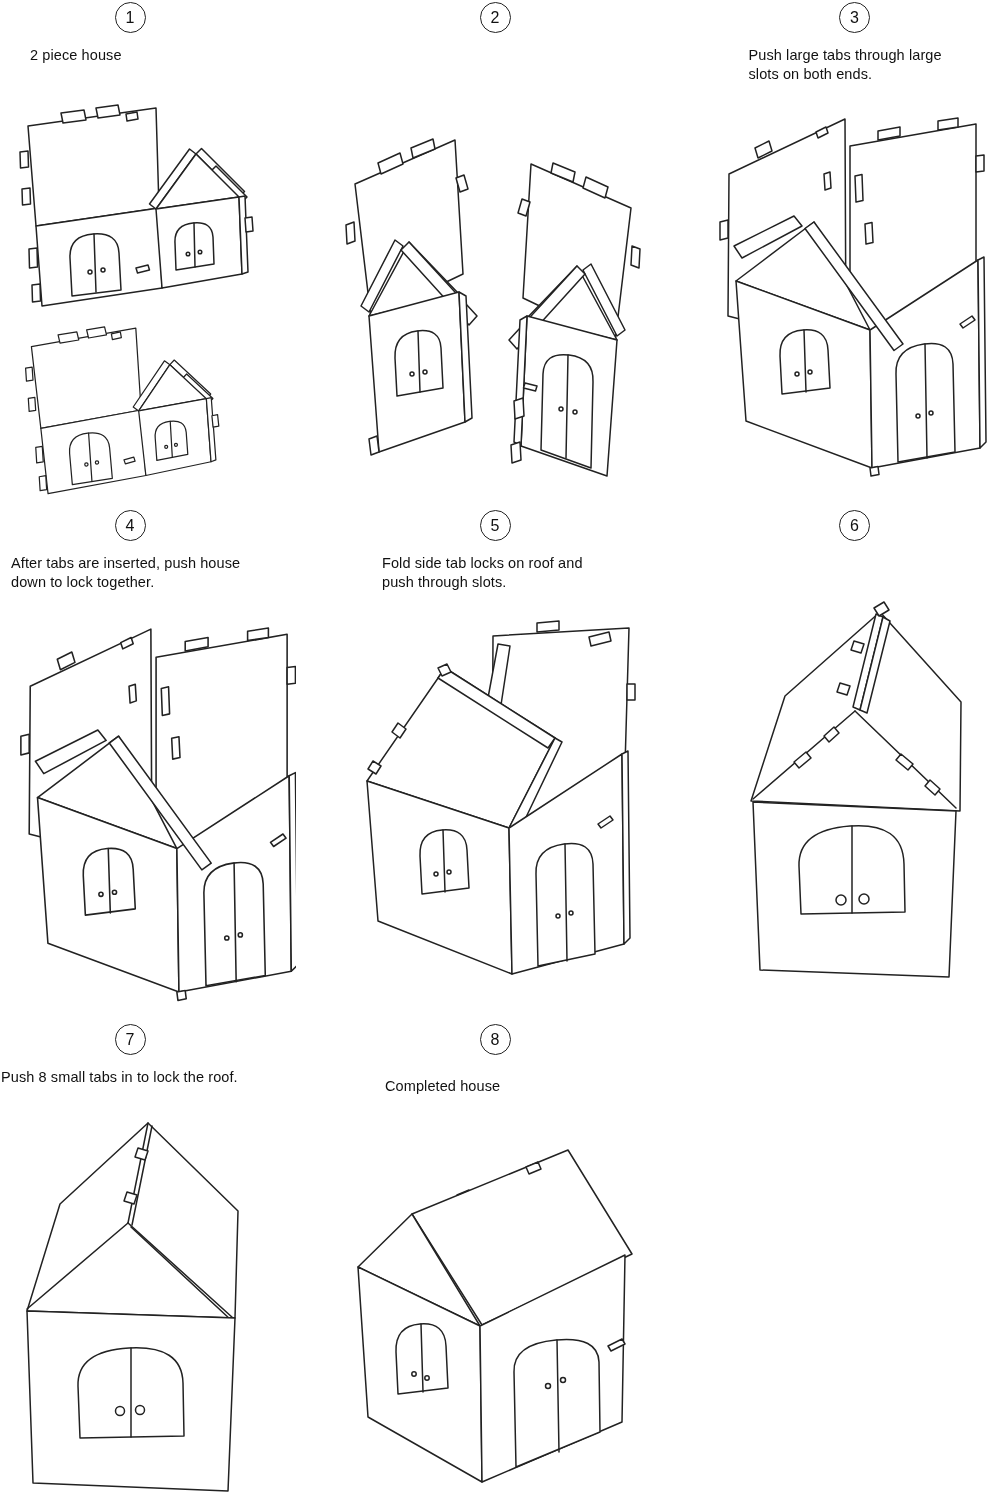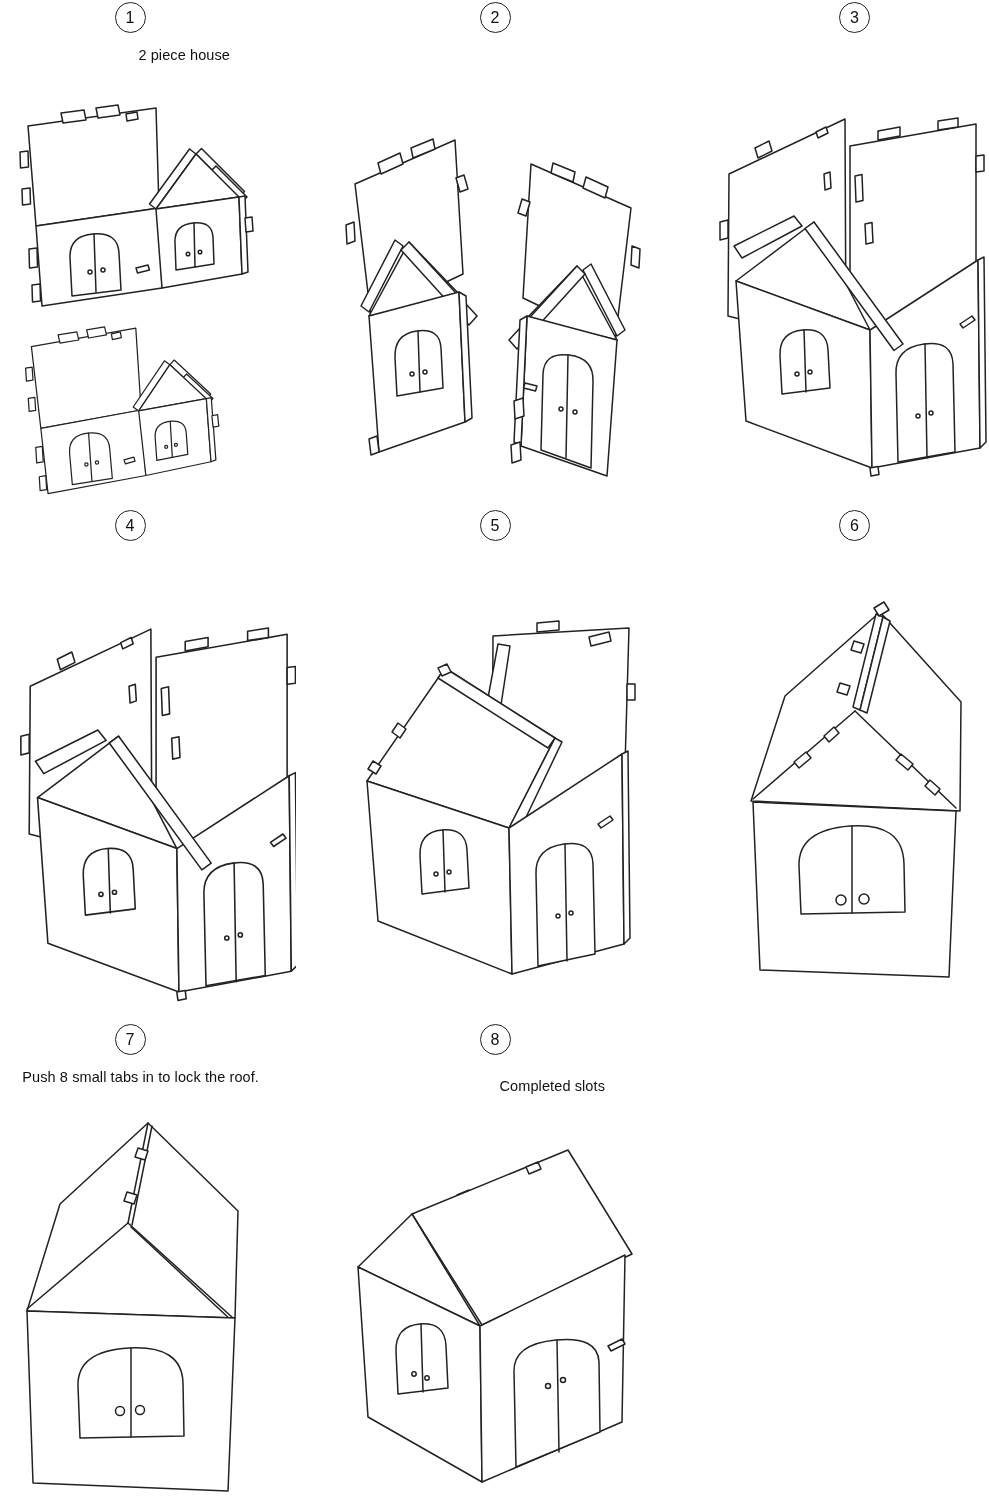--- a/index.html
+++ b/index.html
@@ -7,21 +7,21 @@
   html,body{ background:var(--bg); }
   body{ font-family:"Liberation Sans", sans-serif; color:var(--text); }
   .sheet{ position:relative; width:989px; height:1500px; background:var(--bg); overflow:hidden; }
   .step{ position:absolute; }
   .badge{
     width:31px; height:31px; border:1.7px solid var(--line); border-radius:50%;
     margin:2px auto 0; display:flex; align-items:center; justify-content:center;
     font-size:16px; color:var(--text);
   }
   .caption{
-    margin:13px auto 0; text-align:right; font-size:14.5px; line-height:1.32;
+    margin:13px auto 0; text-align:left; font-size:14.5px; line-height:1.32;
     color:var(--text); letter-spacing:.1px;
   }
   .art{ position:absolute; display:block; }
   .sprite{ position:absolute; width:0; height:0; overflow:hidden; }
 </style>
 </head>
 <body>
 
 <div class="sheet">
 
@@ -129,34 +129,37 @@
         <circle fill="#fff" cx="88" cy="259" r="2"></circle>
         <path fill="#fff" d="M112,236 l12,-3 l1.5,5 l-12,3 Z"></path>
         <path fill="#fff" d="M126,248 l9,3 l-1,18 l-9,-3 Z"></path>
         <path fill="#fff" d="M129,292 l9,3 l-1,18 l-9,-3 Z"></path>
       </g>
     </svg>
   </div>
 
   <div class="step" style="left:710px;top:0;width:289px;">
     <div class="badge">3</div>
+    <div class="caption" style="max-width:212px">Push large tabs through large slots on both ends.</div>
     <svg class="art" style="left:-12px;top:116px" width="292" height="368" viewBox="0 0 292 368" xmlns="http://www.w3.org/2000/svg" xmlns:xlink="http://www.w3.org/1999/xlink">
       <use href="#bx" xlink:href="#bx"></use>
     </svg>
   </div>
 
   <div class="step" style="left:0;top:508px;width:260px;">
     <div class="badge">4</div>
+    <div class="caption" style="max-width:238px">After tabs are inserted, push house down to lock together.</div>
     <svg class="art" style="left:-6px;top:96px" width="302" height="410" viewBox="0 0 302 410" xmlns="http://www.w3.org/2000/svg" xmlns:xlink="http://www.w3.org/1999/xlink">
       <use href="#bx" xlink:href="#bx" transform="translate(4,22) scale(1.04)"></use>
     </svg>
   </div>
 
   <div class="step" style="left:342px;top:508px;width:306px;">
     <div class="badge">5</div>
+    <div class="caption" style="max-width:226px">Fold side tab locks on roof and push through slots.</div>
     <svg class="art" style="left:0;top:98px" width="310" height="404" viewBox="0 0 310 404" xmlns="http://www.w3.org/2000/svg">
       <g stroke="#222" stroke-width="1.5" stroke-linejoin="round" stroke-linecap="round" fill="none">
         <path fill="#fff" d="M150,230 L151,30 L287,22 L283,160 Z"></path>
         <path fill="#fff" d="M195,26 l0,-9 l22,-2 l0,9 Z"></path>
         <path fill="#fff" d="M249,40 l-2,-9 l20,-5 l2,9 Z"></path>
         <path fill="#fff" d="M285,78 l8,0 l0,16 l-8,0 Z"></path>
         <path fill="#fff" d="M149,120 l7,-1 l1,22 l-7,1 Z"></path>
         <path fill="#fff" d="M163,155 l7,-1 l1,20 l-7,1 Z"></path>
         <path fill="#fff" d="M143,108 L156,38 L168,40 L157,112 Z"></path>
         <path fill="#fff" d="M25,175 L103,62 L213,132 L167,222 Z"></path>
@@ -223,21 +226,21 @@
         <path fill="#fff" d="M80,332 L78,280 Q77,245 129,242 Q182,239 183,277 L184,330 Z"></path>
         <path d="M131,242 L131,331"></path>
         <circle fill="#fff" cx="120" cy="305" r="4.5"></circle>
         <circle fill="#fff" cx="140" cy="304" r="4.5"></circle>
       </g>
     </svg>
   </div>
 
   <div class="step" style="left:330px;top:1022px;width:330px;">
     <div class="badge">8</div>
-    <div class="caption" style="max-width:220px;margin-top:22px">Completed slots</div>
+    <div class="caption" style="max-width:220px;margin-top:22px">Completed house</div>
     <svg class="art" style="left:0;top:100px" width="330" height="376" viewBox="0 0 330 376" xmlns="http://www.w3.org/2000/svg">
       <g stroke="#222" stroke-width="1.5" stroke-linejoin="round" stroke-linecap="round" fill="none">
         <path fill="#fff" d="M82,92 L238,28 L302,132 L152,203 Z"></path>
         <path fill="#fff" d="M196,45 l12,-5 l3,7 l-12,5 Z"></path>
         <path d="M127,73 l12,-5"></path>
         <path fill="#fff" d="M28,145 L82,92 L150,204 Z"></path>
         <path fill="#fff" d="M28,145 L150,204 L152,360 L38,295 Z"></path>
         <path fill="#fff" d="M68,272 L66,230 Q65,204 90,202 Q115,200 116,224 L118,266 Z"></path>
         <path d="M91,202 L93,270"></path>
         <circle fill="#fff" cx="84" cy="252" r="2.2"></circle>

